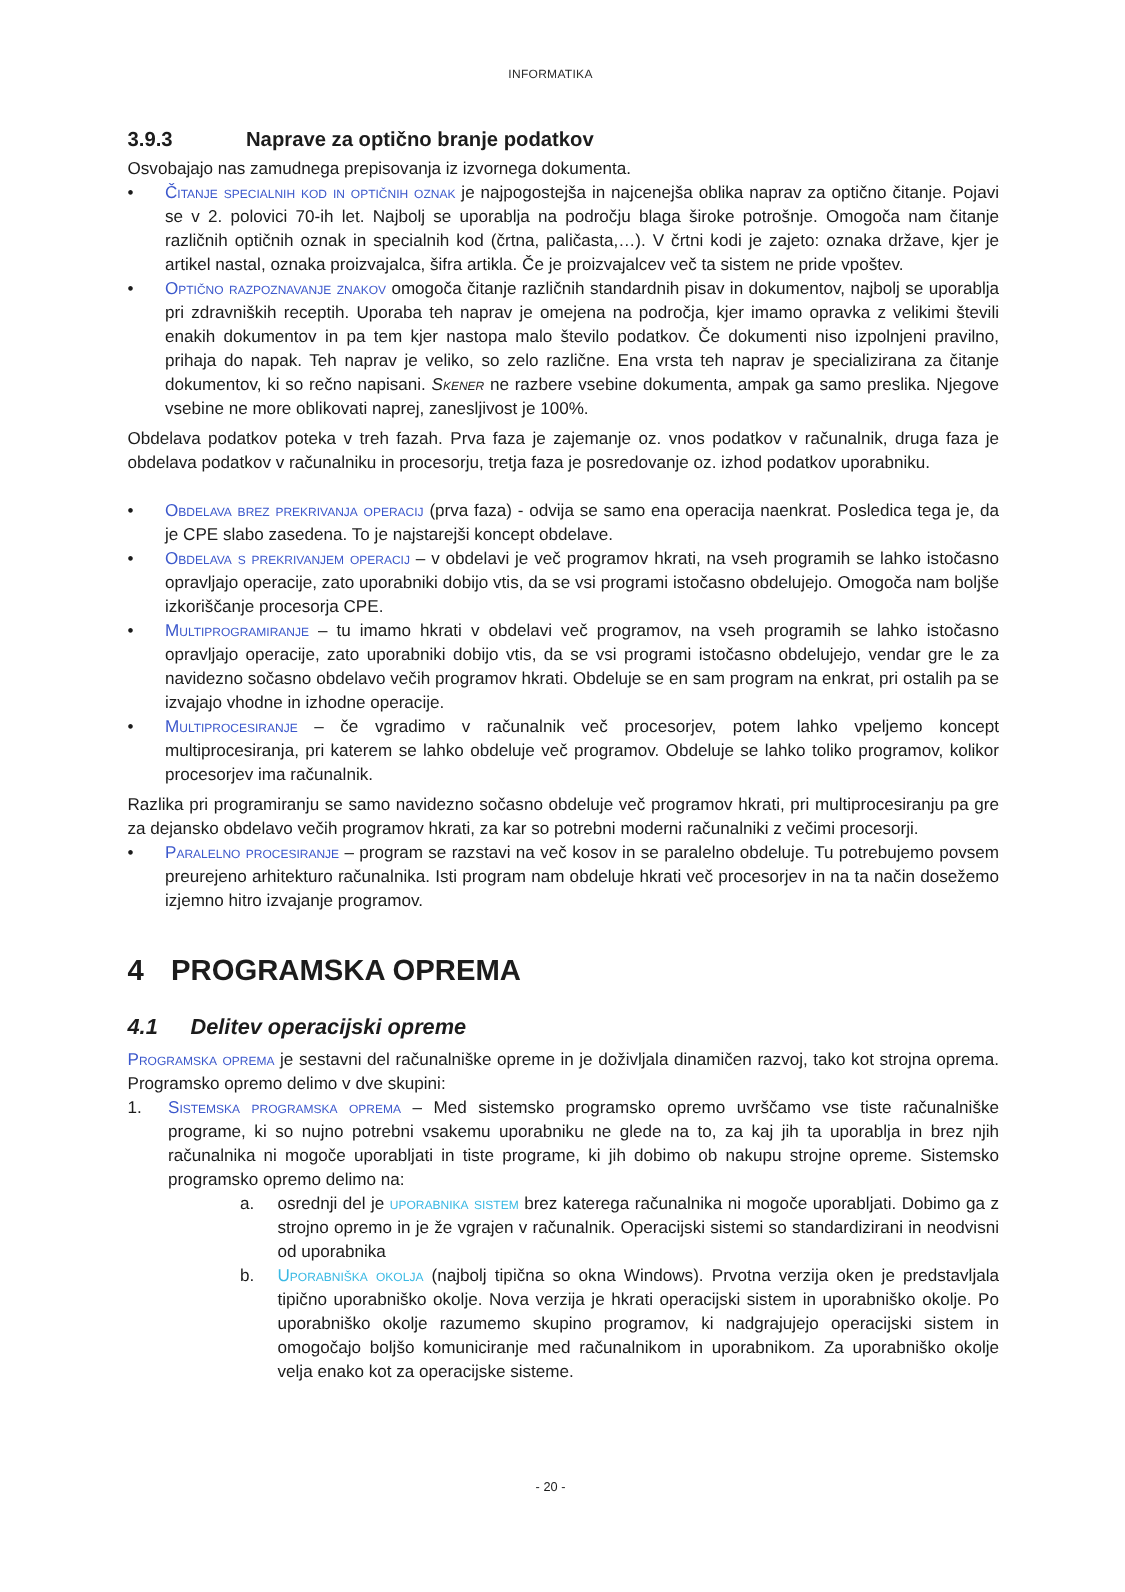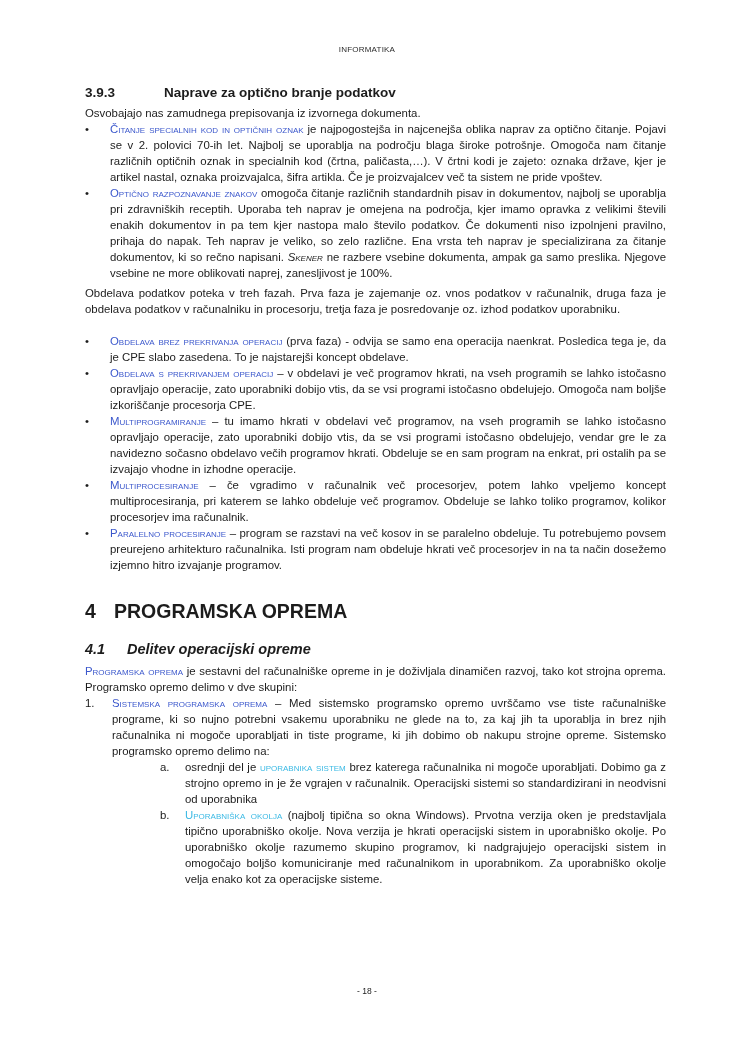--- a/index.html
+++ b/index.html
@@ -89,20 +89,21 @@
         <span class="litext"><span class="seg-blue">Obdelava s prekrivanjem operacij</span><span class="seg"> – v obdelavi je več programov hkrati, na vseh programih se lahko istočasno opravljajo operacije, zato uporabniki dobijo vtis, da se vsi programi istočasno obdelujejo. Omogoča nam boljše izkoriščanje procesorja CPE.</span></span>
       </div>
       <div class="li bullet">
         <span class="marker">•</span>
         <span class="litext"><span class="seg-blue">Multiprogramiranje</span><span class="seg"> – tu imamo hkrati v obdelavi več programov, na vseh programih se lahko istočasno opravljajo operacije, zato uporabniki dobijo vtis, da se vsi programi istočasno obdelujejo, vendar gre le za navidezno sočasno obdelavo večih programov hkrati. Obdeluje se en sam program na enkrat, pri ostalih pa se izvajajo vhodne in izhodne operacije.</span></span>
       </div>
       <div class="li bullet">
         <span class="marker">•</span>
         <span class="litext"><span class="seg-blue">Multiprocesiranje</span><span class="seg"> – če vgradimo v računalnik več procesorjev, potem lahko vpeljemo koncept multiprocesiranja, pri katerem se lahko obdeluje več programov. Obdeluje se lahko toliko programov, kolikor procesorjev ima računalnik.</span></span>
       </div>
+      <div class="para"><span class="seg">Razlika pri programiranju se samo navidezno sočasno obdeluje več programov hkrati, pri multiprocesiranju pa gre za dejansko obdelavo večih programov hkrati, za kar so potrebni moderni računalniki z večimi procesorji.</span></div>
       <div class="li bullet">
         <span class="marker">•</span>
         <span class="litext"><span class="seg-blue">Paralelno procesiranje</span><span class="seg"> – program se razstavi na več kosov in se paralelno obdeluje. Tu potrebujemo povsem preurejeno arhitekturo računalnika. Isti program nam obdeluje hkrati več procesorjev in na ta način dosežemo izjemno hitro izvajanje programov.</span></span>
       </div>
       <div class="hd h1">
         <span class="hnum">4</span>
         <span class="htxt">PROGRAMSKA OPREMA</span>
       </div>
       <div class="hd h3">
         <span class="hnum">4.1</span>
@@ -116,14 +117,14 @@
       <div class="li alpha">
         <span class="marker">a.</span>
         <span class="litext"><span class="seg">osrednji del je </span><span class="seg-cyan">uporabnika sistem</span><span class="seg"> brez katerega računalnika ni mogoče uporabljati. Dobimo ga z strojno opremo in je že vgrajen v računalnik. Operacijski sistemi so standardizirani in neodvisni od uporabnika</span></span>
       </div>
       <div class="li alpha">
         <span class="marker">b.</span>
         <span class="litext"><span class="seg-cyan">Uporabniška okolja</span><span class="seg"> (najbolj tipična so okna Windows). Prvotna verzija oken je predstavljala tipično uporabniško okolje. Nova verzija je hkrati operacijski sistem in uporabniško okolje. Po uporabniško okolje razumemo skupino programov, ki nadgrajujejo operacijski sistem in omogočajo boljšo komuniciranje med računalnikom in uporabnikom. Za uporabniško okolje velja enako kot za operacijske sisteme.</span></span>
       </div>
     </main>
 
-  <div class="pagefoot">- 18 -</div>
+  <div class="pagefoot">- 20 -</div>
 </div>
 
 </body></html>

